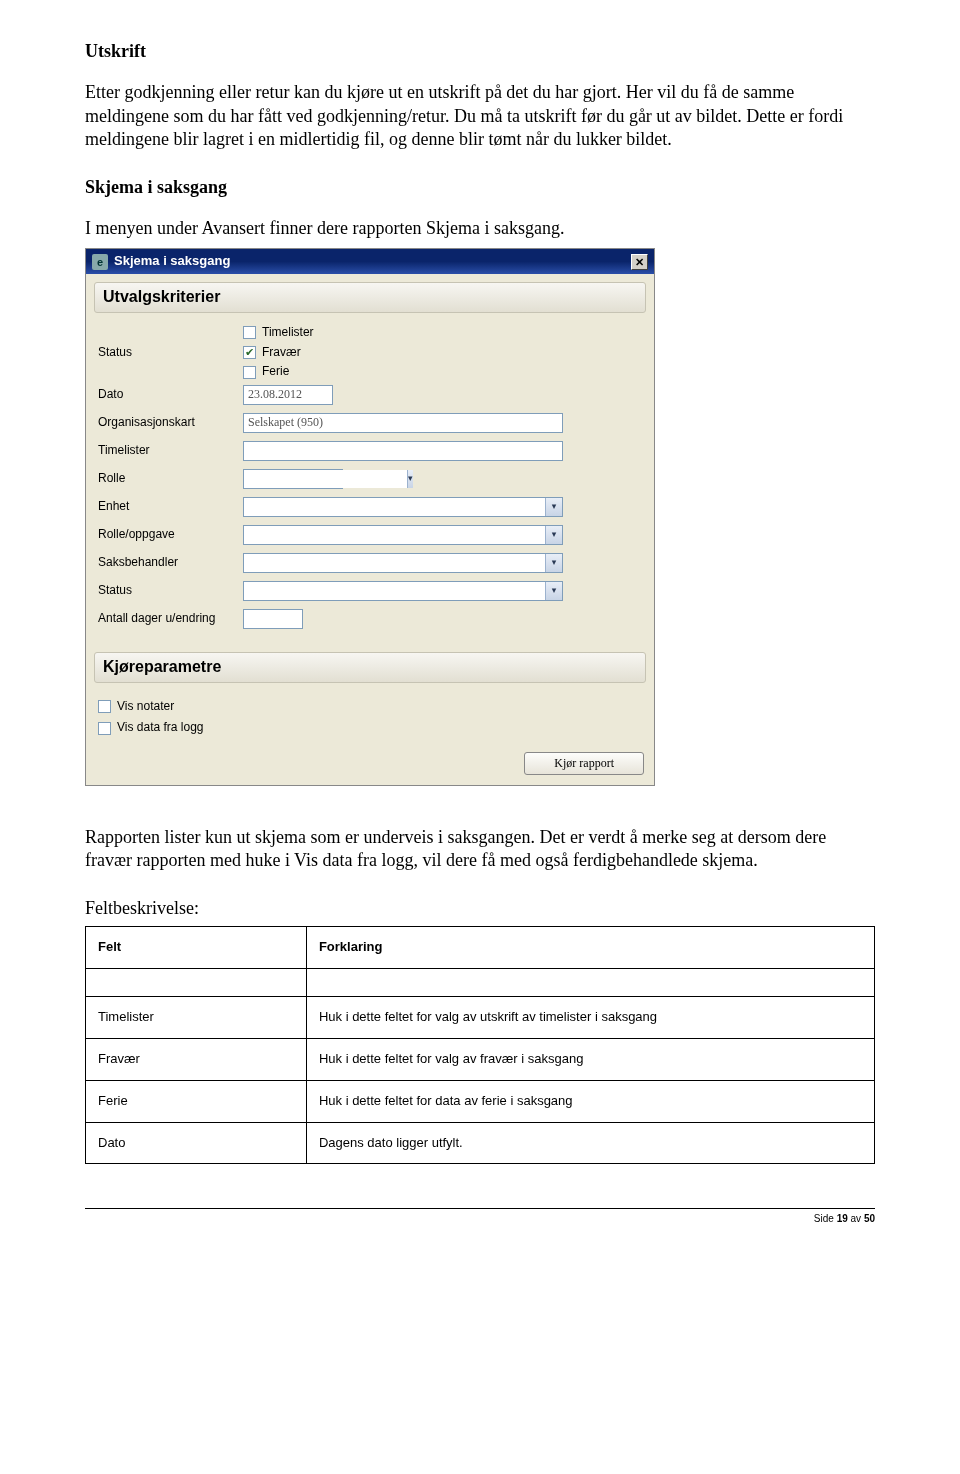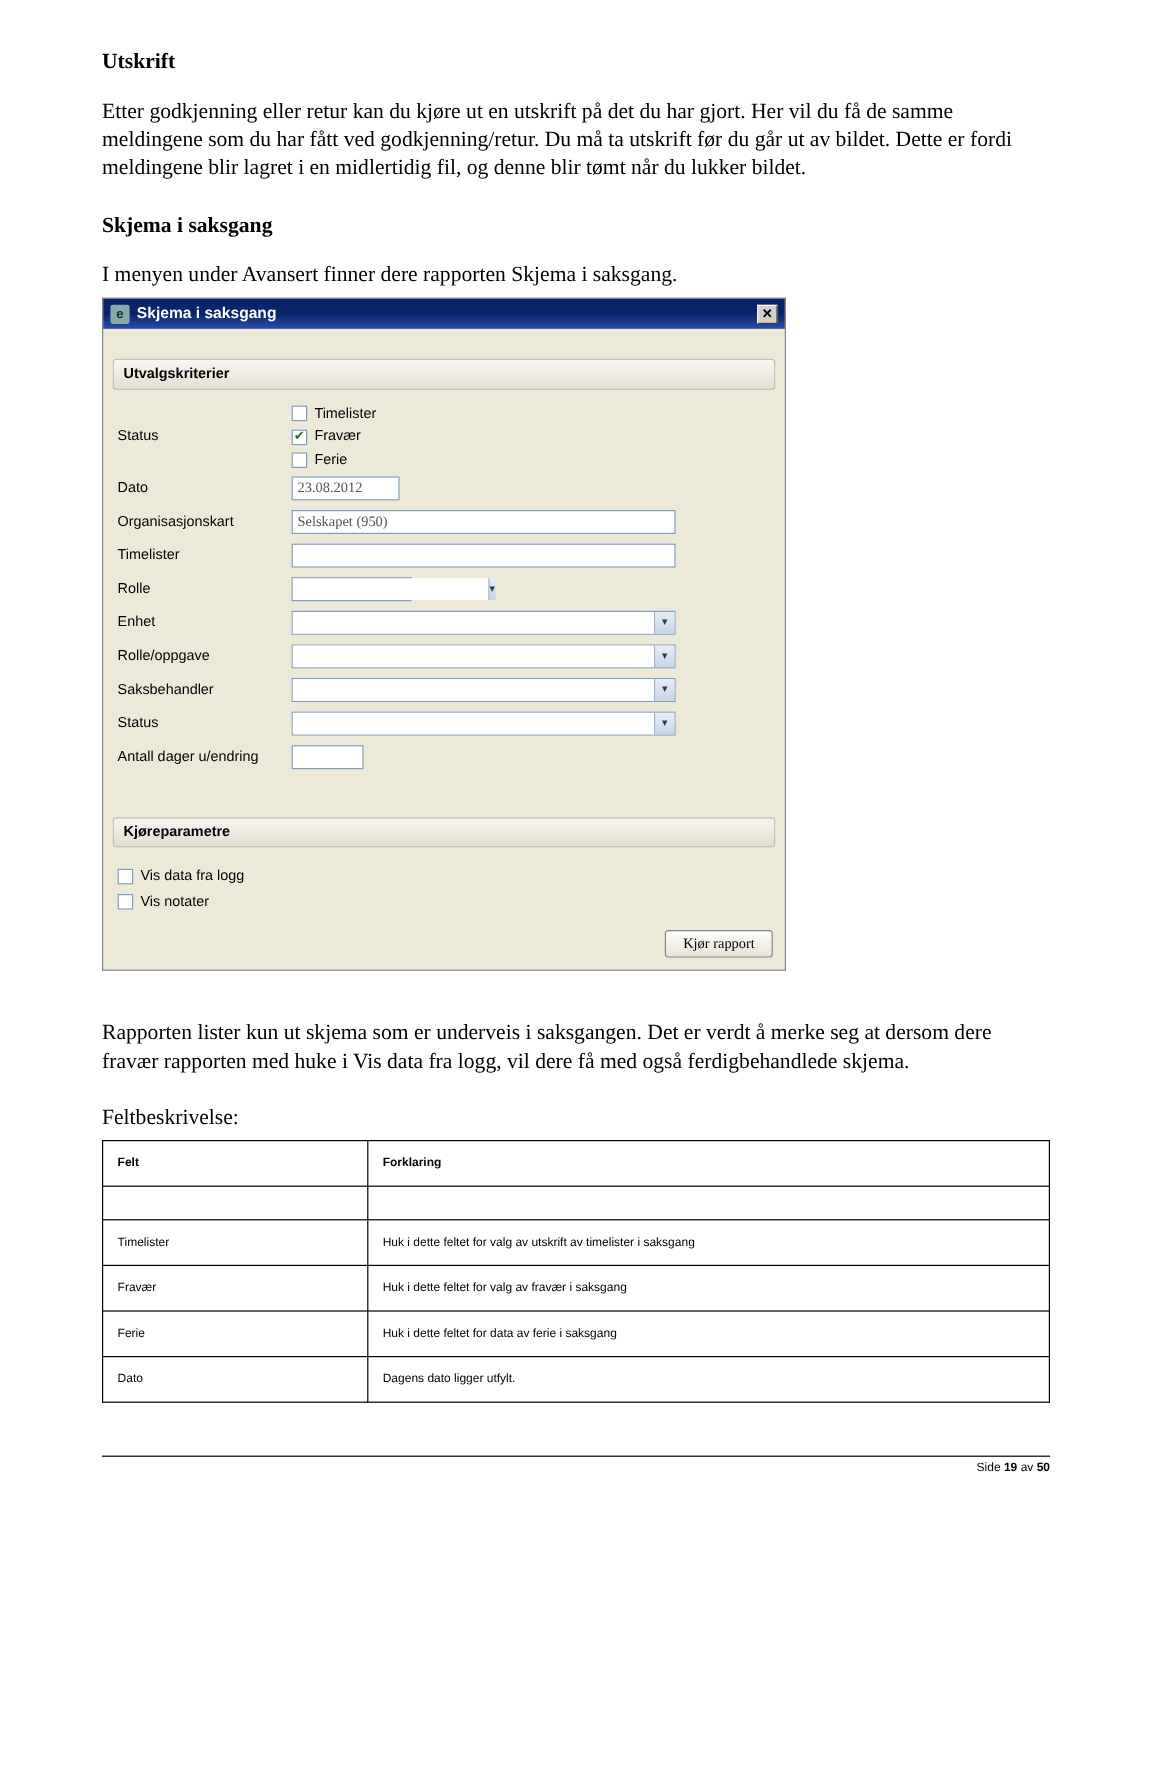--- a/index.html
+++ b/index.html
@@ -53,24 +53,24 @@
     border: 1px solid #fff;
     border-right-color:#404040; border-bottom-color:#404040;
     display: flex; align-items: center; justify-content: center;
     font-family: Arial; font-size: 11px; font-weight: bold; color:#000;
     cursor: pointer;
   }
   .section-header-bar {
     background: linear-gradient(#f7f6f2, #e2dfd2);
     border: 1px solid #c6c3b3;
     border-radius: 3px;
-    margin: 25px 8px 4px 8px;
+    margin: 8px 8px 4px 8px;
     padding: 4px 8px;
     font-weight: bold;
-    font-size: 12px;
+    font-size: 16px;
     color: #000;
   }
   .fields {
     padding: 8px 12px 10px 12px;
   }
   .row {
     display: flex;
     align-items: center;
     min-height: 26px;
     margin-bottom: 2px;
@@ -120,32 +120,32 @@
   .optrow {
     display: flex; align-items: center; margin-bottom: 6px;
   }
   .btnrow {
     display: flex; justify-content: flex-end; padding: 6px 10px 10px 0;
   }
   .btn {
     border: 1px solid #888;
     border-radius: 3px;
     background: linear-gradient(#fdfdfb, #e7e4d9);
-    padding: 3px 14px;
+    padding: 3px 29px;
     font: 12px Tahoma;
     cursor: pointer;
   }
   .feltlabel {
     margin: 6px 0 6px 0;
   }
   table.ftab {
     border-collapse: collapse;
     width: 100%;
     font-family: Arial, Helvetica, sans-serif;
-    font-size: 10px;
+    font-size: 13px;
     margin-bottom: 44px;
   }
   table.ftab td, table.ftab th {
     border: 1px solid #000;
     padding: 12px 12px;
     text-align: left;
     vertical-align: top;
   }
   table.ftab th {
     font-weight: bold;
@@ -277,25 +277,25 @@
         <input class="tbox" style="width: 60px;">
       </div>
     </div>
   </div>
 
   <div class="section-header-bar">Kjøreparametre</div>
 
   <div class="fields" style="padding-top:12px;padding-bottom:4px">
     <div class="optrow">
       <span class="chk"></span>
-      <span>Vis data fra logg</span>
+      <span>Vis notater</span>
     </div>
     <div class="optrow">
       <span class="chk"></span>
-      <span>Vis notater</span>
+      <span>Vis data fra logg</span>
     </div>
   </div>
 
   <div class="btnrow">
     <span class="btn">Kjør rapport</span>
   </div>
 </div>
 
 <div class="para">Rapporten  lister kun ut skjema som er underveis i saksgangen. Det er verdt å merke seg at dersom dere fravær rapporten med huke i Vis data fra logg, vil dere få med også ferdigbehandlede skjema.</div>
 

